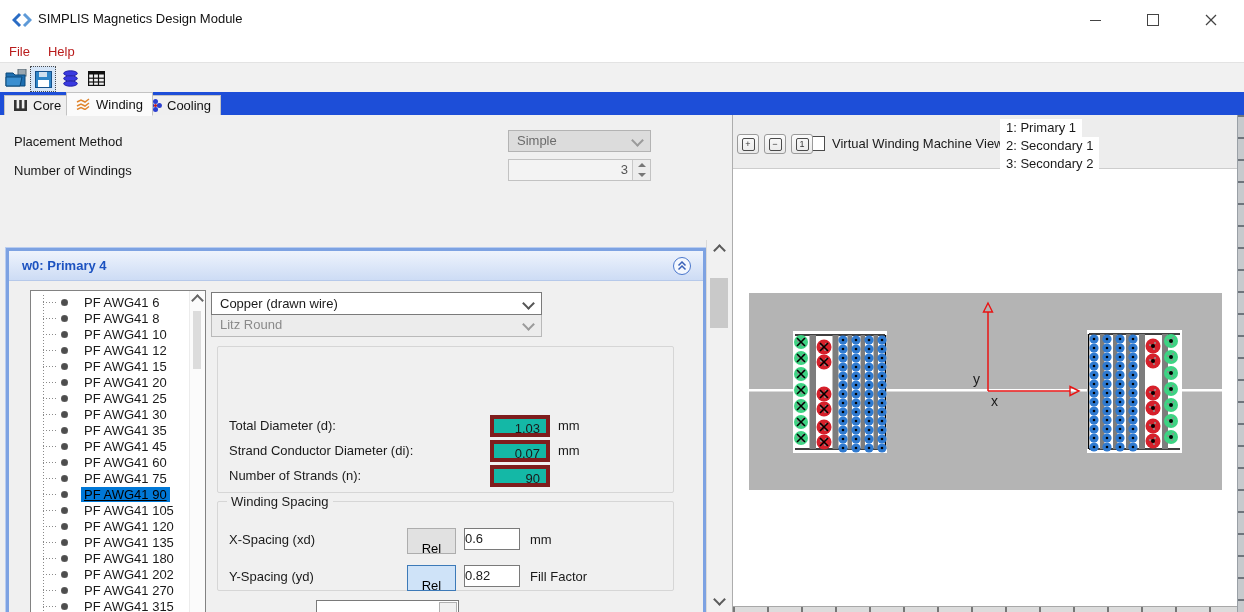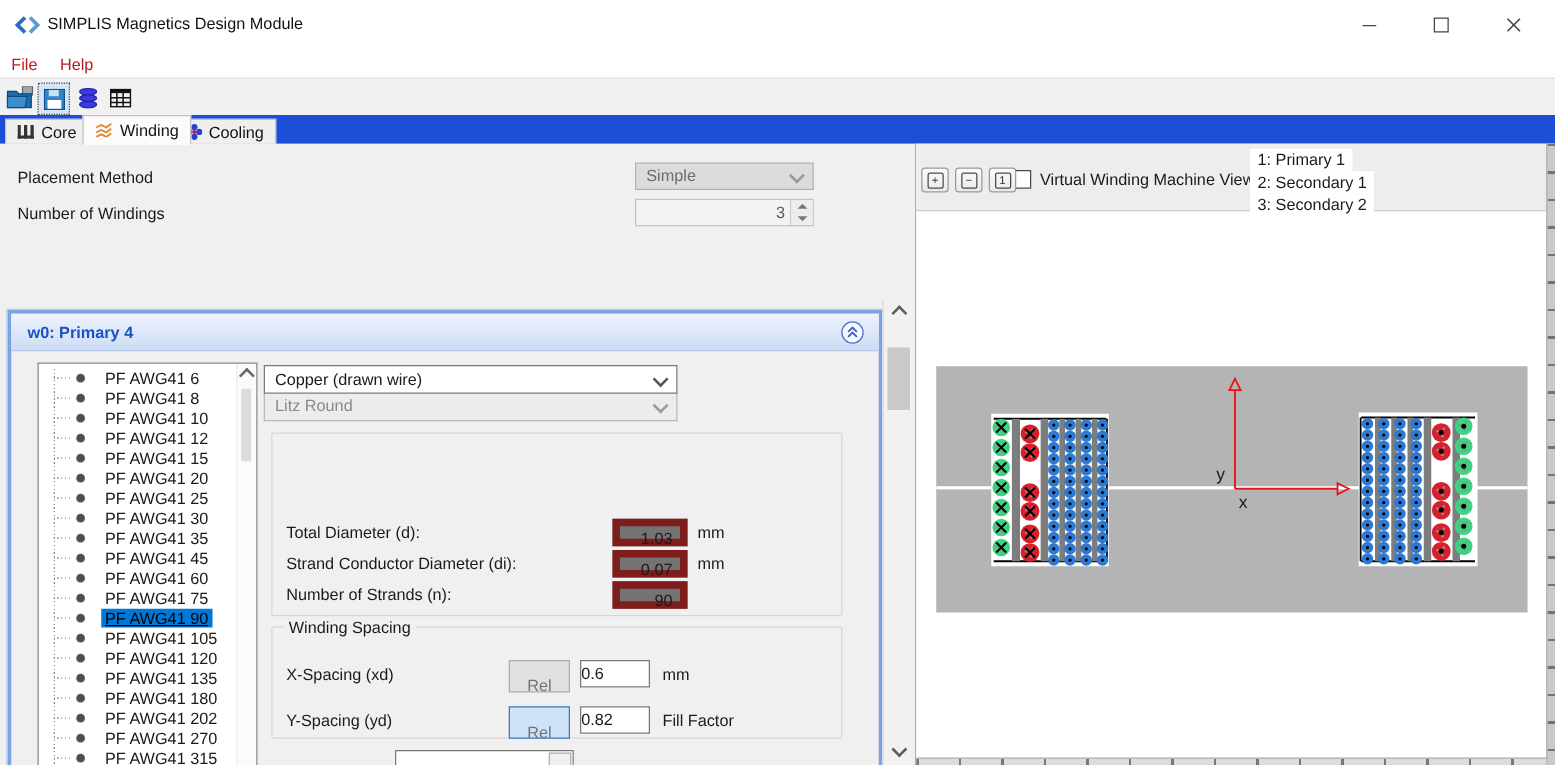--- a/index.html
+++ b/index.html
@@ -72,23 +72,23 @@
   .p-combo.dis{top:63px;background:#ececec;border:1px solid #b9b9b9;border-top:none;color:#8a8a8a;}
   .p-combo .chev{position:absolute;right:8px;top:6px;}
 
   
   .grp{position:absolute;border:1px solid #d6d6d6;border-radius:2px;}
   .grp-title{position:absolute;top:-8px;left:9px;background:#f0f0f0;padding:0 4px;}
   .grp1{left:208px;top:95px;width:455px;height:145px;}
   .grp2{left:208px;top:250px;width:455px;height:88px;}
   .plabel,.punit,.slabel,.sunit{position:absolute;white-space:nowrap;}
   .plabel,.slabel{left:11px;}
-  .pfield{position:absolute;left:272px;width:60px;height:22px;background:#737373;border:6px solid #7f1d1d;box-sizing:border-box;text-align:right;padding-right:6px;line-height:20px;}
+  .pfield{position:absolute;left:272px;width:60px;height:22px;background:#14b8a6;border:4px solid #7f1d1d;box-sizing:border-box;text-align:right;padding-right:6px;line-height:20px;}
   .punit{left:340px;}
-  .rel{position:absolute;left:189px;width:49px;height:22px;background:#e1e1e1;border:1px solid #adadad;font-family:inherit;font-size:13px;color:#737373;padding:12px;}
+  .rel{position:absolute;left:189px;width:49px;height:22px;background:#e1e1e1;border:1px solid #adadad;font-family:inherit;font-size:13px;color:#000000;padding:12px;}
   .rel.active{background:#cfe3f8;border:1px solid #3d7ab8;}
   .sfield{position:absolute;left:246px;width:56px;height:22px;background:#fff;border:1px solid #7a7a7a;box-sizing:border-box;text-align:left;padding-right:6px;line-height:20px;}
   .sunit{left:312px;}
   .cutbox{position:absolute;left:307px;top:349px;width:141px;height:30px;background:#fff;border:1px solid #7a7a7a;}
   .cutbox .mini{position:absolute;right:1px;top:1px;width:18px;height:12px;background:#f0f0f0;border:1px solid #b0b0b0;box-sizing:border-box;}
 
   
   .vsb{position:absolute;left:706px;top:240px;width:25px;height:372px;background:#f1f1f1;border-left:1px solid #dadada;box-sizing:border-box;}
   .vsb .btn{position:absolute;left:0;width:100%;height:18px;display:flex;align-items:center;justify-content:center;}
   .vsb .chev{border-color:#5b5b5b;}

